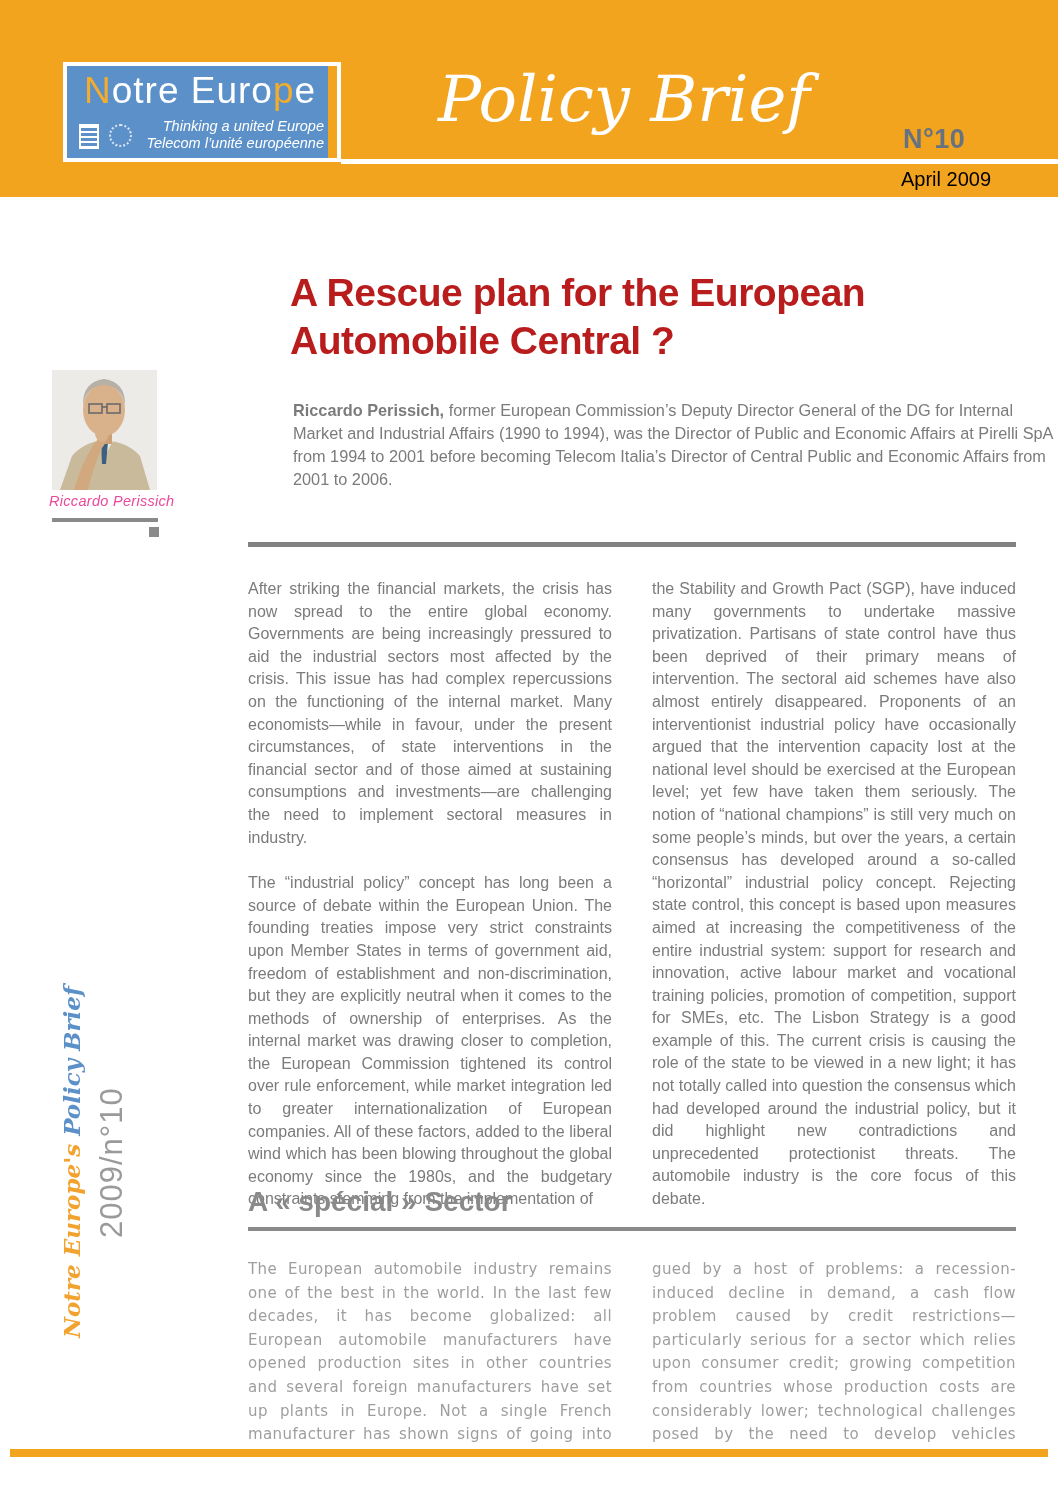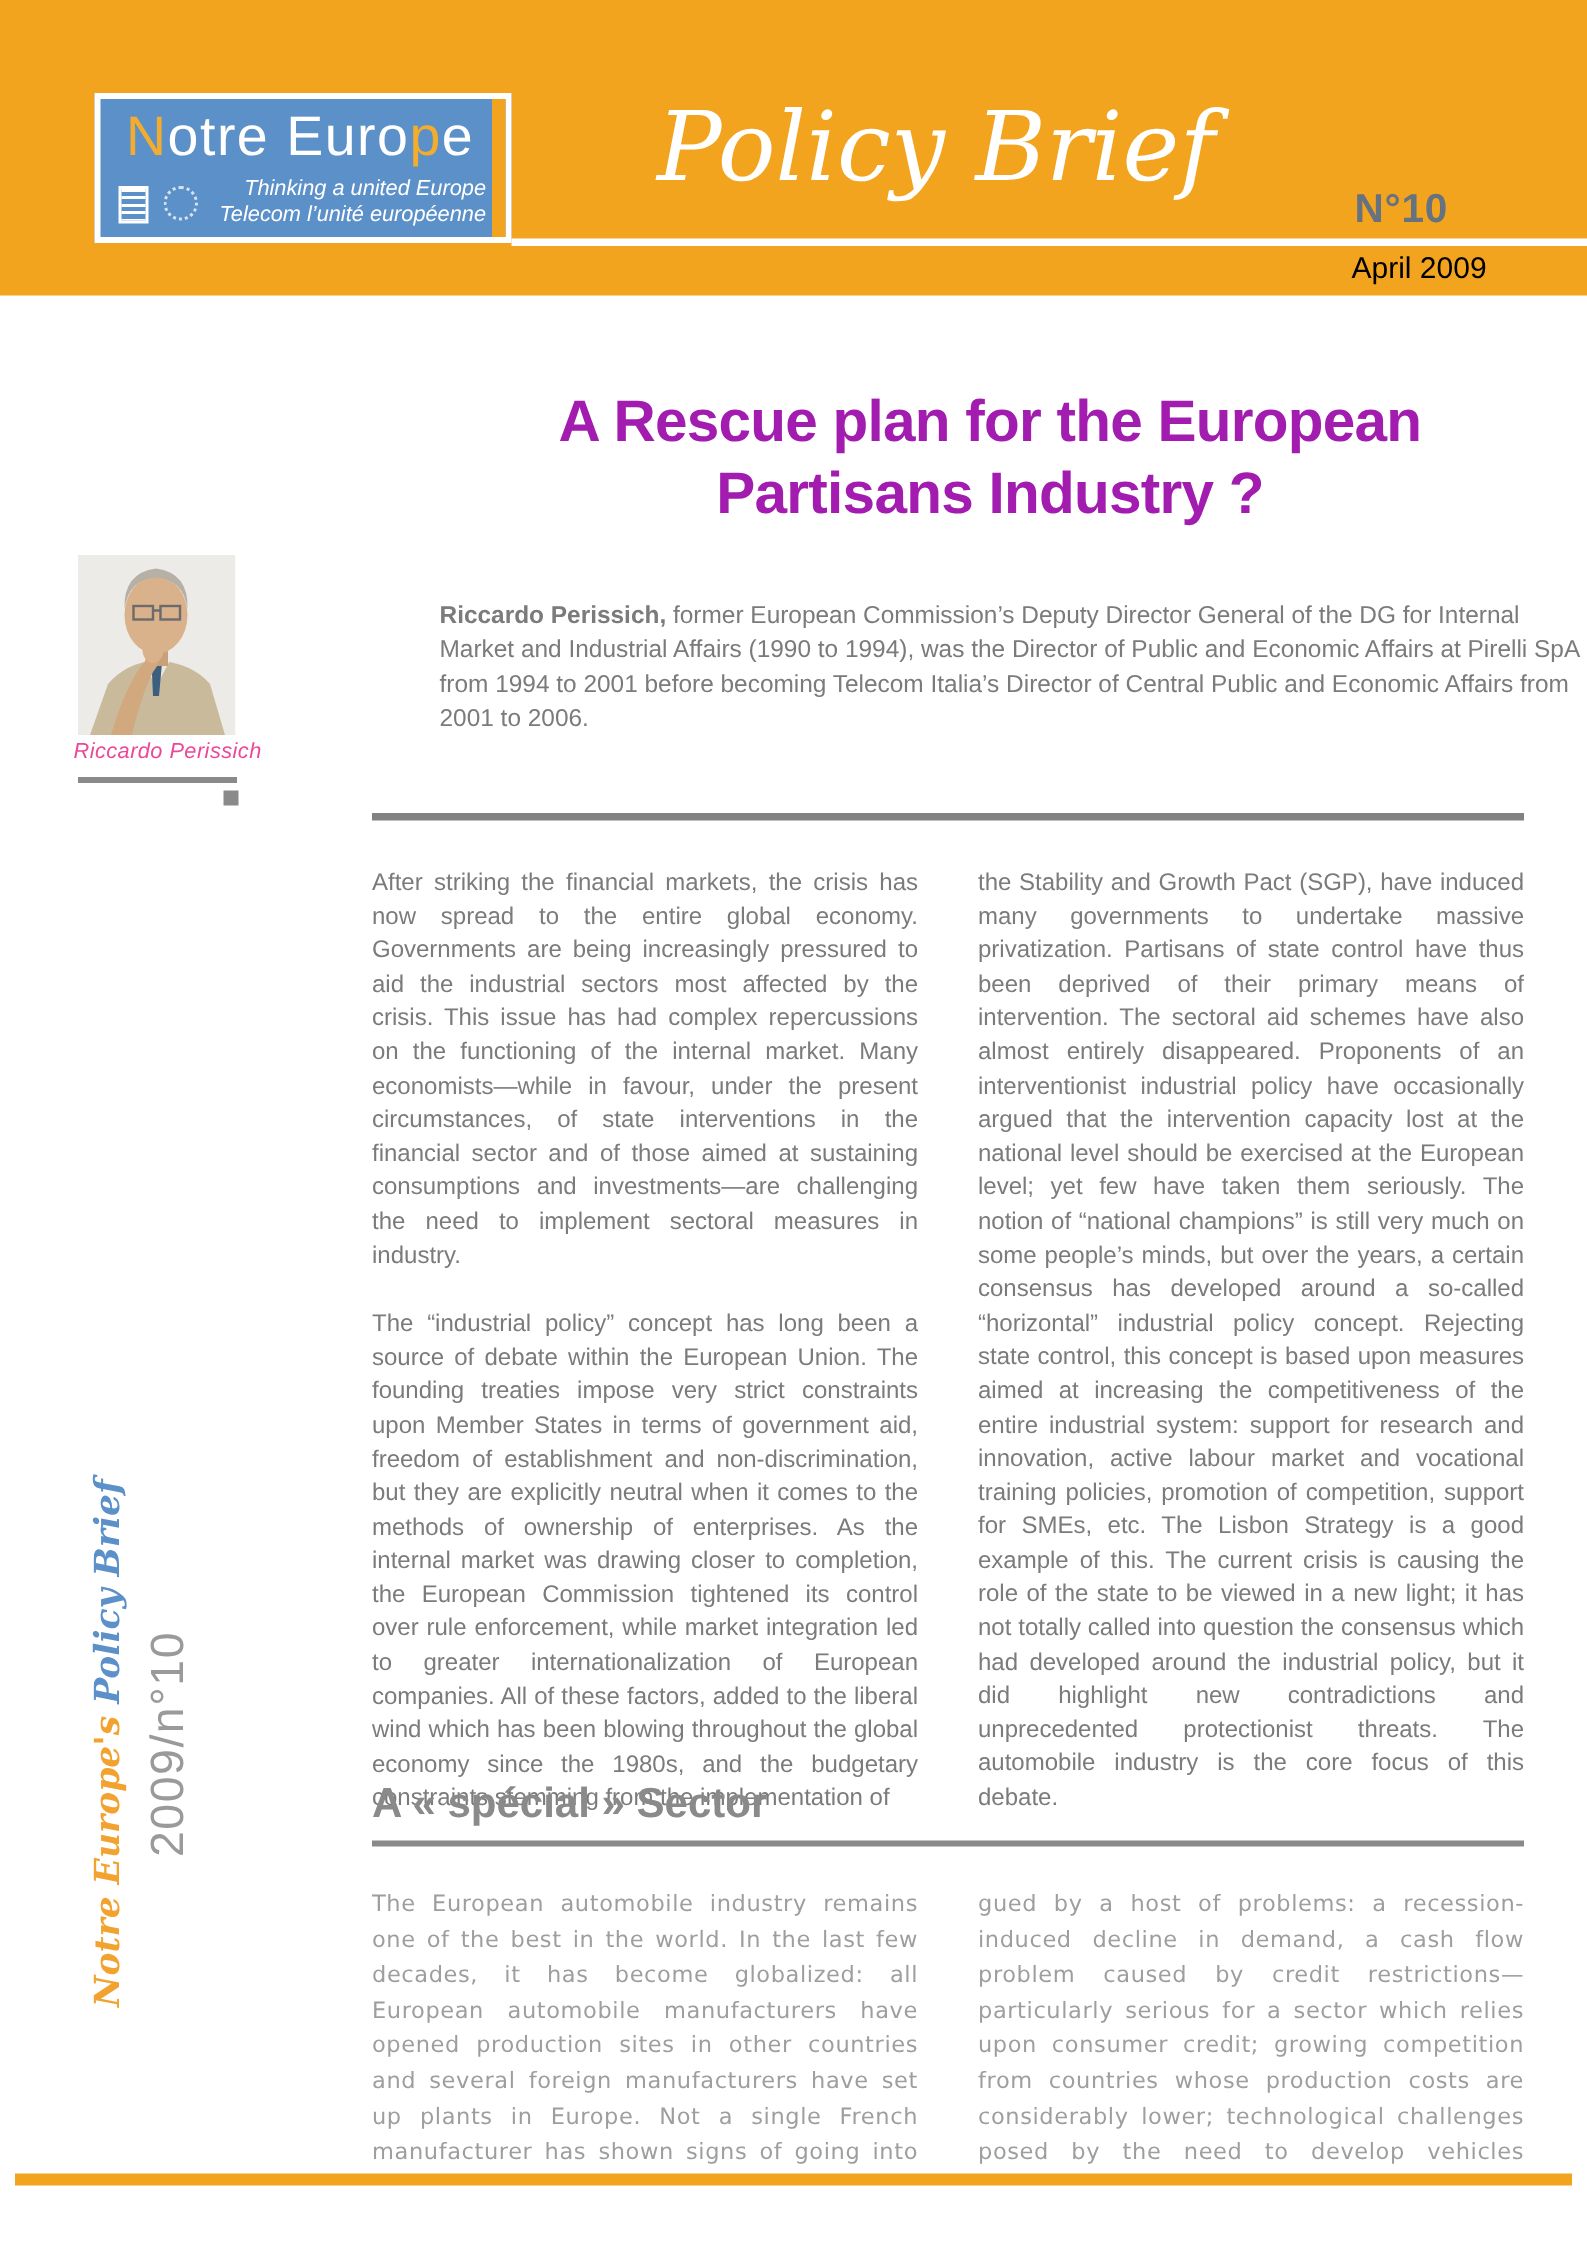--- a/index.html
+++ b/index.html
@@ -15,22 +15,22 @@
              background:repeating-linear-gradient(180deg,#ffffff 0 2px,rgba(0,0,0,0) 2px 5px);}
   .logo-stars{position:absolute;left:42px;bottom:11px;width:19px;height:19px;border:2px dotted rgba(255,255,255,0.75);border-radius:50%;}
   .logo-tags{position:absolute;right:13px;bottom:7px;text-align:right;color:#ffffff;font-style:italic;
              font-size:14.5px;line-height:16.5px;white-space:nowrap;}
   .script-masthead{position:absolute;left:438px;top:62px;font-family:"DejaVu Serif",serif;font-style:italic;
                    font-size:64px;color:#ffffff;white-space:nowrap;z-index:3;}
   .header-rule{position:absolute;left:341px;top:159px;width:717px;height:5px;background:#ffffff;z-index:2;}
   .issue-number{position:absolute;left:903px;top:124px;font-size:27px;font-weight:bold;color:#66727F;letter-spacing:0.5px;z-index:4;}
   .issue-date{position:absolute;left:901px;top:168px;font-size:20px;color:#000000;z-index:4;}
   
-  .doc-title{position:absolute;left:290px;top:258px;width:740px;text-align:center;font-size:39px;font-weight:bold;
-             color:#a21caf;line-height:48px;letter-spacing:-0.5px;}
+  .doc-title{position:absolute;left:290px;top:269px;width:740px;font-size:39px;font-weight:bold;
+             color:#b91c1c;line-height:48px;letter-spacing:-0.5px;}
   
   .photo{position:absolute;left:52px;top:370px;width:105px;height:120px;}
   .photo-caption{position:absolute;left:49px;top:493px;width:130px;font-size:14.5px;font-style:italic;color:#ec4899;letter-spacing:0.3px;}
   .caption-rule{position:absolute;left:52px;top:518px;width:106px;height:4px;background:#8a8a8a;}
   .caption-square{position:absolute;left:149px;top:527px;width:10px;height:10px;background:#8a8a8a;}
   .bio{position:absolute;left:248px;top:399px;width:770px;font-size:16.3px;line-height:23px;color:#7B7B7B;margin-left:45px;}
   .bio p{margin:0;}
   .bio p + p{margin-top:14px;}
   .bio .bold{font-weight:bold;}
   .bio .ital{font-style:italic;}
@@ -74,21 +74,21 @@
       </div>
     </div>
     <div class="script-masthead">Policy Brief</div>
     <div class="header-rule"></div>
     <div class="issue-number">N°10</div>
     <div class="issue-date">April 2009</div>
   </div>
 
   <div class="doc-title">
     <div>A Rescue plan for the European</div>
-    <div>Partisans Industry ?</div>
+    <div>Automobile Central ?</div>
   </div>
 
   <div class="photo">
     <svg width="105" height="120" viewBox="0 0 105 120">
       <rect x="0" y="0" width="105" height="120" fill="#ecebe7"></rect>
       <path d="M8,120 L20,86 Q32,72 52,70 Q76,72 88,86 L98,120 Z" fill="#c8ba9b"></path>
       <path d="M44,71 L52,88 L61,71 Z" fill="#e9e6dc"></path>
       <path d="M49,72 L56,72 L54,94 L50,94 Z" fill="#3c5f80"></path>
       <rect x="45" y="58" width="15" height="16" fill="#c9a078"></rect>
       <ellipse cx="52" cy="40" rx="21" ry="26" fill="#d9b28c"></ellipse>

